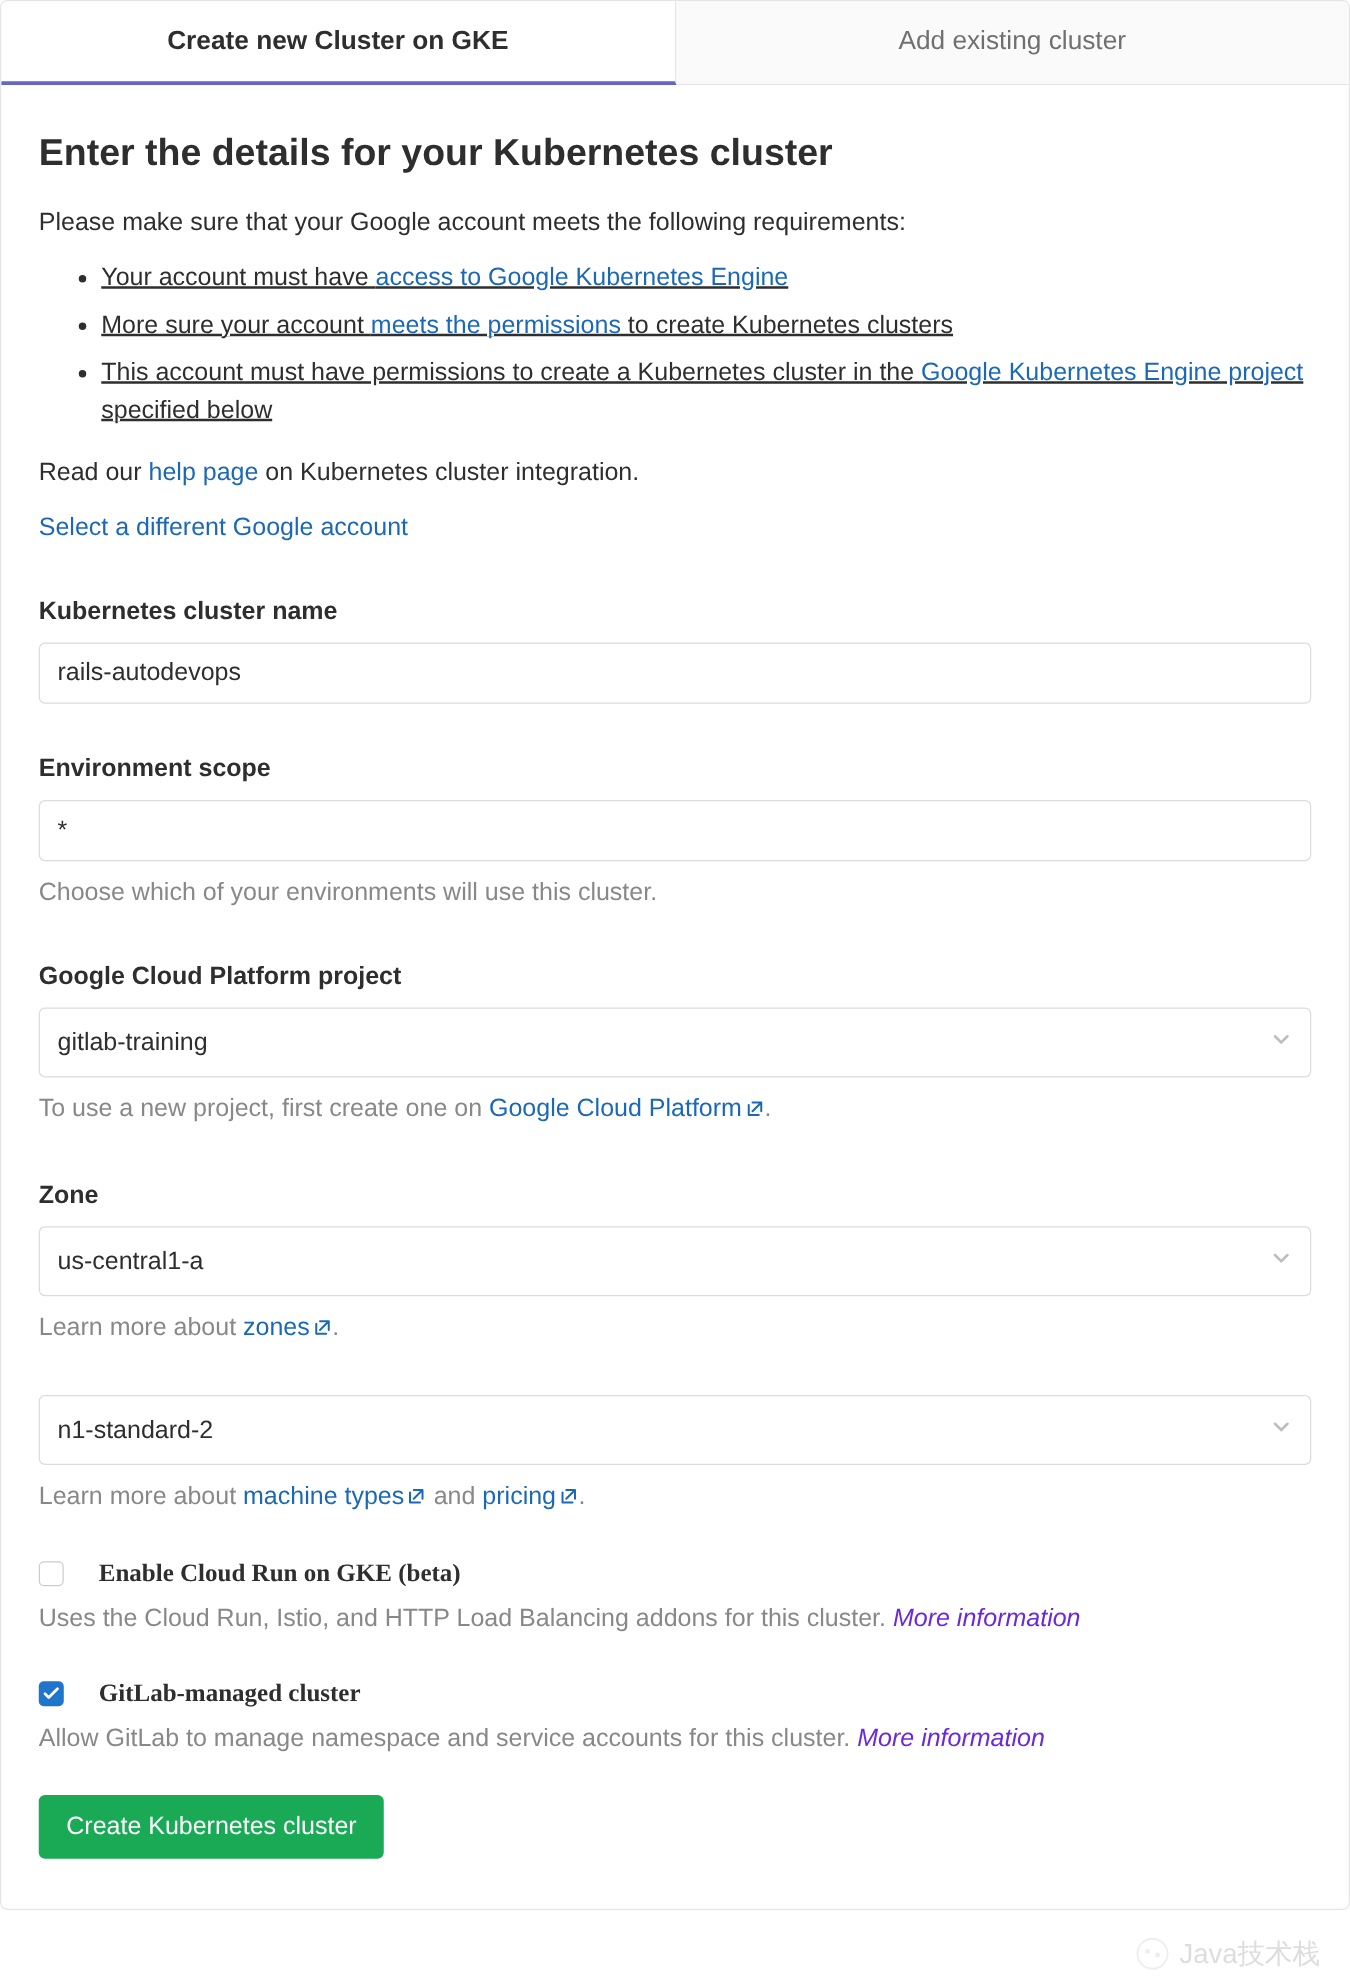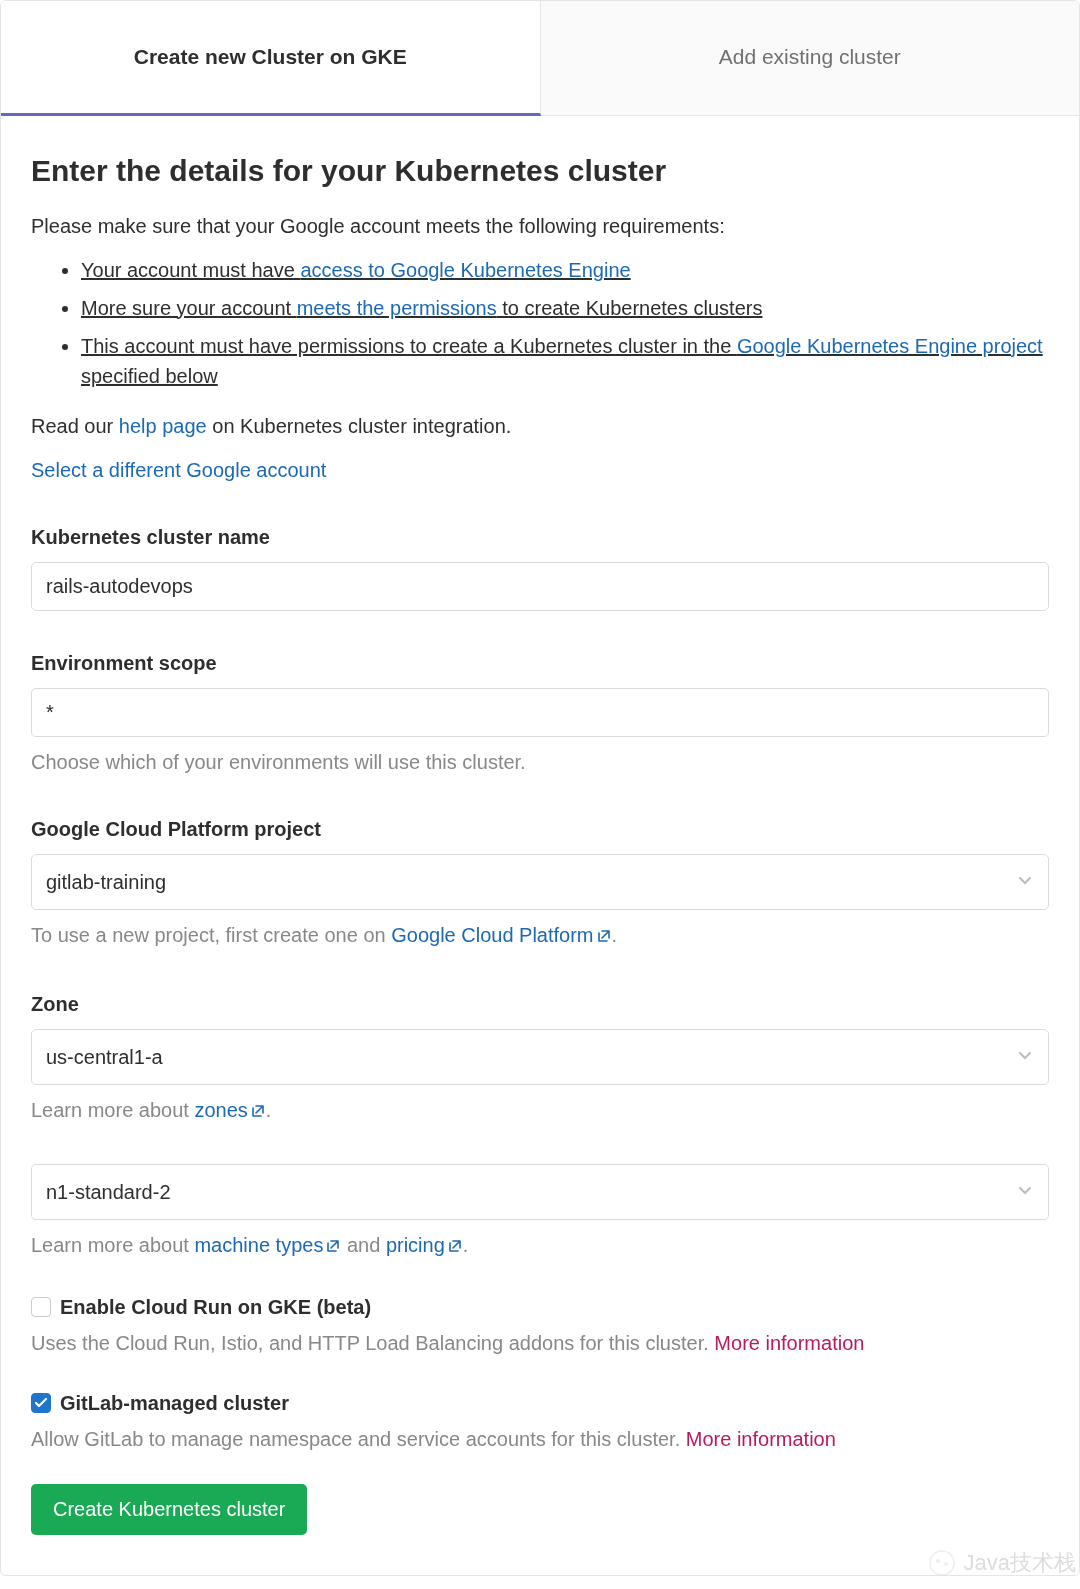--- a/index.html
+++ b/index.html
@@ -18,21 +18,21 @@
     overflow: hidden;
   }
   .tabs {
     display: flex;
     border-bottom: 1px solid #e5e5e5;
     background: #fafafa;
   }
   .tab {
     flex: 1;
     text-align: center;
-    padding: 40px 10px;
+    padding: 16px 10px;
     font-size: 21px;
     cursor: pointer;
     color: #707070;
     background: #fafafa;
     border-right: 1px solid #e5e5e5;
   }
   .tab:last-child { border-right: none; }
   .tab.active {
     background: #fff;
     color: #2e2e2e;
@@ -85,22 +85,23 @@
   }
   .help .link { color: #1b69b6; }
   .ext-icon {
     display: inline-block;
     vertical-align: -2px;
     margin-left: 2px;
   }
   .checkbox-row {
     display: flex;
     align-items: center;
-    gap: 9px;
+    gap: 28px;
     margin-top: 30px;
+    font-family: Liberation Serif, serif;
   }
   .checkbox-row .cb {
     width: 20px;
     height: 20px;
     border: 1px solid #ccc;
     border-radius: 4px;
     display: inline-flex;
     align-items: center;
     justify-content: center;
     flex-shrink: 0;
@@ -111,35 +112,35 @@
     border-color: #1f75cb;
   }
   .checkbox-row .cb.checked svg { display: block; }
   .checkbox-row .cb svg { display: none; }
   .checkbox-row .cb-label { font-weight: 700; font-size: 20px; }
   .sub-help {
     color: #888;
     font-size: 20px;
     margin-top: 6px;
   }
-  .sub-help .link { color: #be185d; }
+  .sub-help .link { color: #6d28d9; font-style: italic; }
   .btn-primary {
     margin-top: 30px;
     background: #1aaa55;
     color: #fff;
     border: none;
     border-radius: 5px;
     padding: 14px 22px;
     font-size: 20px;
     font-weight: 500;
     cursor: pointer;
   }
   .watermark {
     position: fixed;
-    right: 4px;
+    right: 24px;
     bottom: 10px;
     color: #ddd;
     font-size: 22px;
     display: flex;
     align-items: center;
     gap: 8px;
     pointer-events: none;
   }
   .watermark svg { opacity: 0.5; }
 </style>

